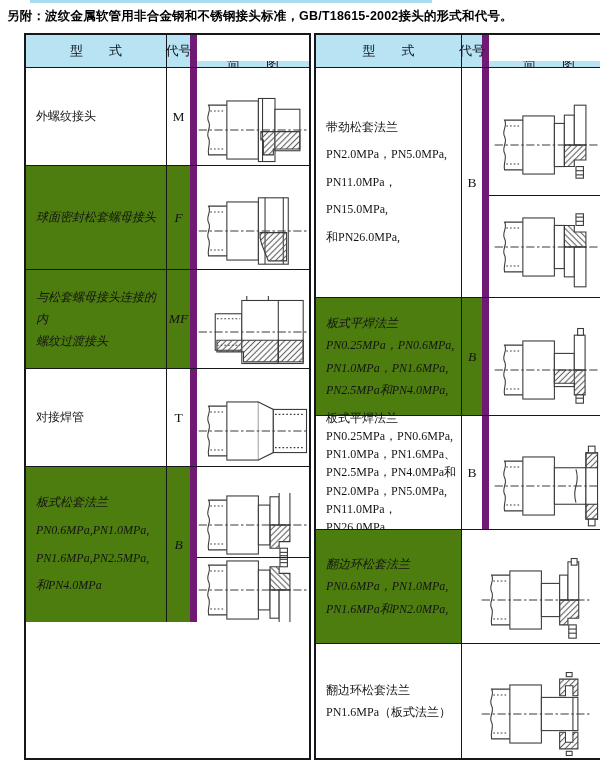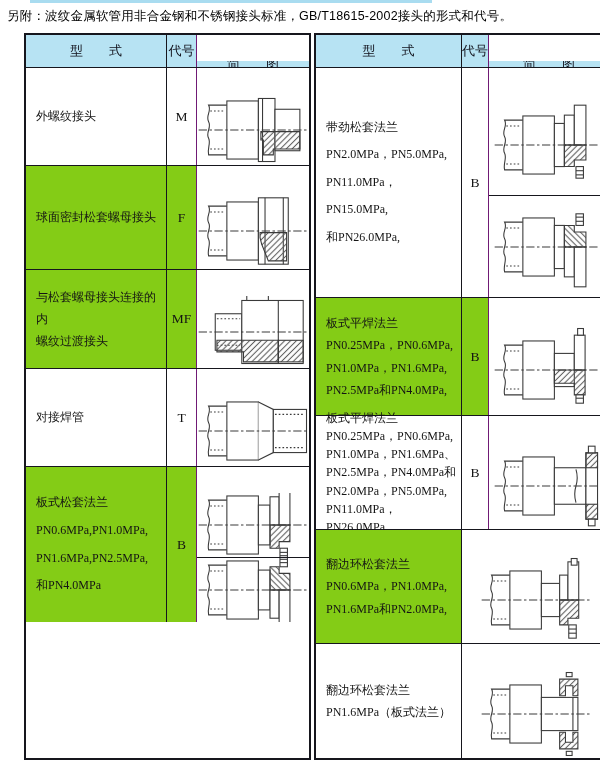--- a/index.html
+++ b/index.html
@@ -1,40 +1,40 @@
 <!DOCTYPE html>
 <html><head>
 <meta charset="utf-8">
 <style>
   html,body{margin:0;padding:0;background:#ffffff;}
   body{width:600px;height:768px;font-family:"Liberation Sans",sans-serif;}
   .page{position:relative;width:600px;height:768px;background:#fff;overflow:hidden;}
   .top-strip{position:absolute;left:30px;top:0;width:402px;height:3px;background:#a9dcf0;}
-  .title{position:absolute;left:7px;top:8px;font-size:12.5px;font-weight:normal;color:#000;letter-spacing:.2px;white-space:nowrap;}
+  .title{position:absolute;left:7px;top:8px;font-size:12.5px;font-weight:bold;color:#000;letter-spacing:.2px;white-space:nowrap;}
   .tables{position:absolute;left:24px;top:33px;display:flex;gap:3px;align-items:stretch;}
   .tbl{border:2px solid #16161d;display:flex;flex-direction:column;background:#fff;box-sizing:border-box;}
   .tbl.left{width:287px;}
   .tbl.right{width:297px;}
   .row{display:flex;border-top:1px solid #16161d;box-sizing:border-box;}
   .row:first-child{border-top:none;}
   .cell{position:relative;box-sizing:border-box;background:#fff;}
   .type{border-right:1px solid #16161d;display:flex;align-items:center;padding:4px 3px 4px 10px;
         font-size:12px;line-height:1.85;white-space:pre-line;color:#141414;
         font-family:"Liberation Serif",serif;}
   .left .type{width:141px;}
   .right .type{width:146px;}
-  .code{border-right:1px solid #701a75;display:flex;align-items:center;justify-content:center;
+  .code{border-right:7px solid #701a75;display:flex;align-items:center;justify-content:center;
         font-family:"Liberation Serif",serif;font-size:13.5px;color:#141414;}
   .left .code{width:30px;}
   .right .code{width:27px;}
   .diag{flex:1;display:flex;align-items:center;justify-content:center;background:#fff;overflow:hidden;margin-top:26px;}
   .diag.split{flex-direction:column;padding:0;}
   .sub{width:100%;flex:1;display:flex;align-items:center;justify-content:center;box-sizing:border-box;overflow:hidden;}
   .sub + .sub{border-top:1px solid #16161d;}
-  .y{background:#84cc16;}
+  .y{background:#4d7c0f;font-style:italic;}
   .header{height:32px;}
   .header .cell{background:#b7e3f3;display:flex;align-items:center;justify-content:center;
                 font-family:"Liberation Serif",serif;font-size:13px;color:#10101a;padding:0;white-space:pre;}
   .roomy{line-height:2.3;}
   .tight{line-height:1.52;}
   .lr1{height:98px}.lr2{height:104px}.lr3{height:92px}.lr4{height:99px}.lr5{height:98px}.lr6{height:156px}
   .rr1{height:230px}.rr2{height:118px}.rr3{height:114px}.rr4{height:114px}.rr5{height:115px}
   .dwg{stroke:#3a3a3a;stroke-width:1.3;fill:none;width:112px;height:86px;}
   .sub .dwg{height:84px;}
   .rr1 .sub .dwg{height:96px;}

